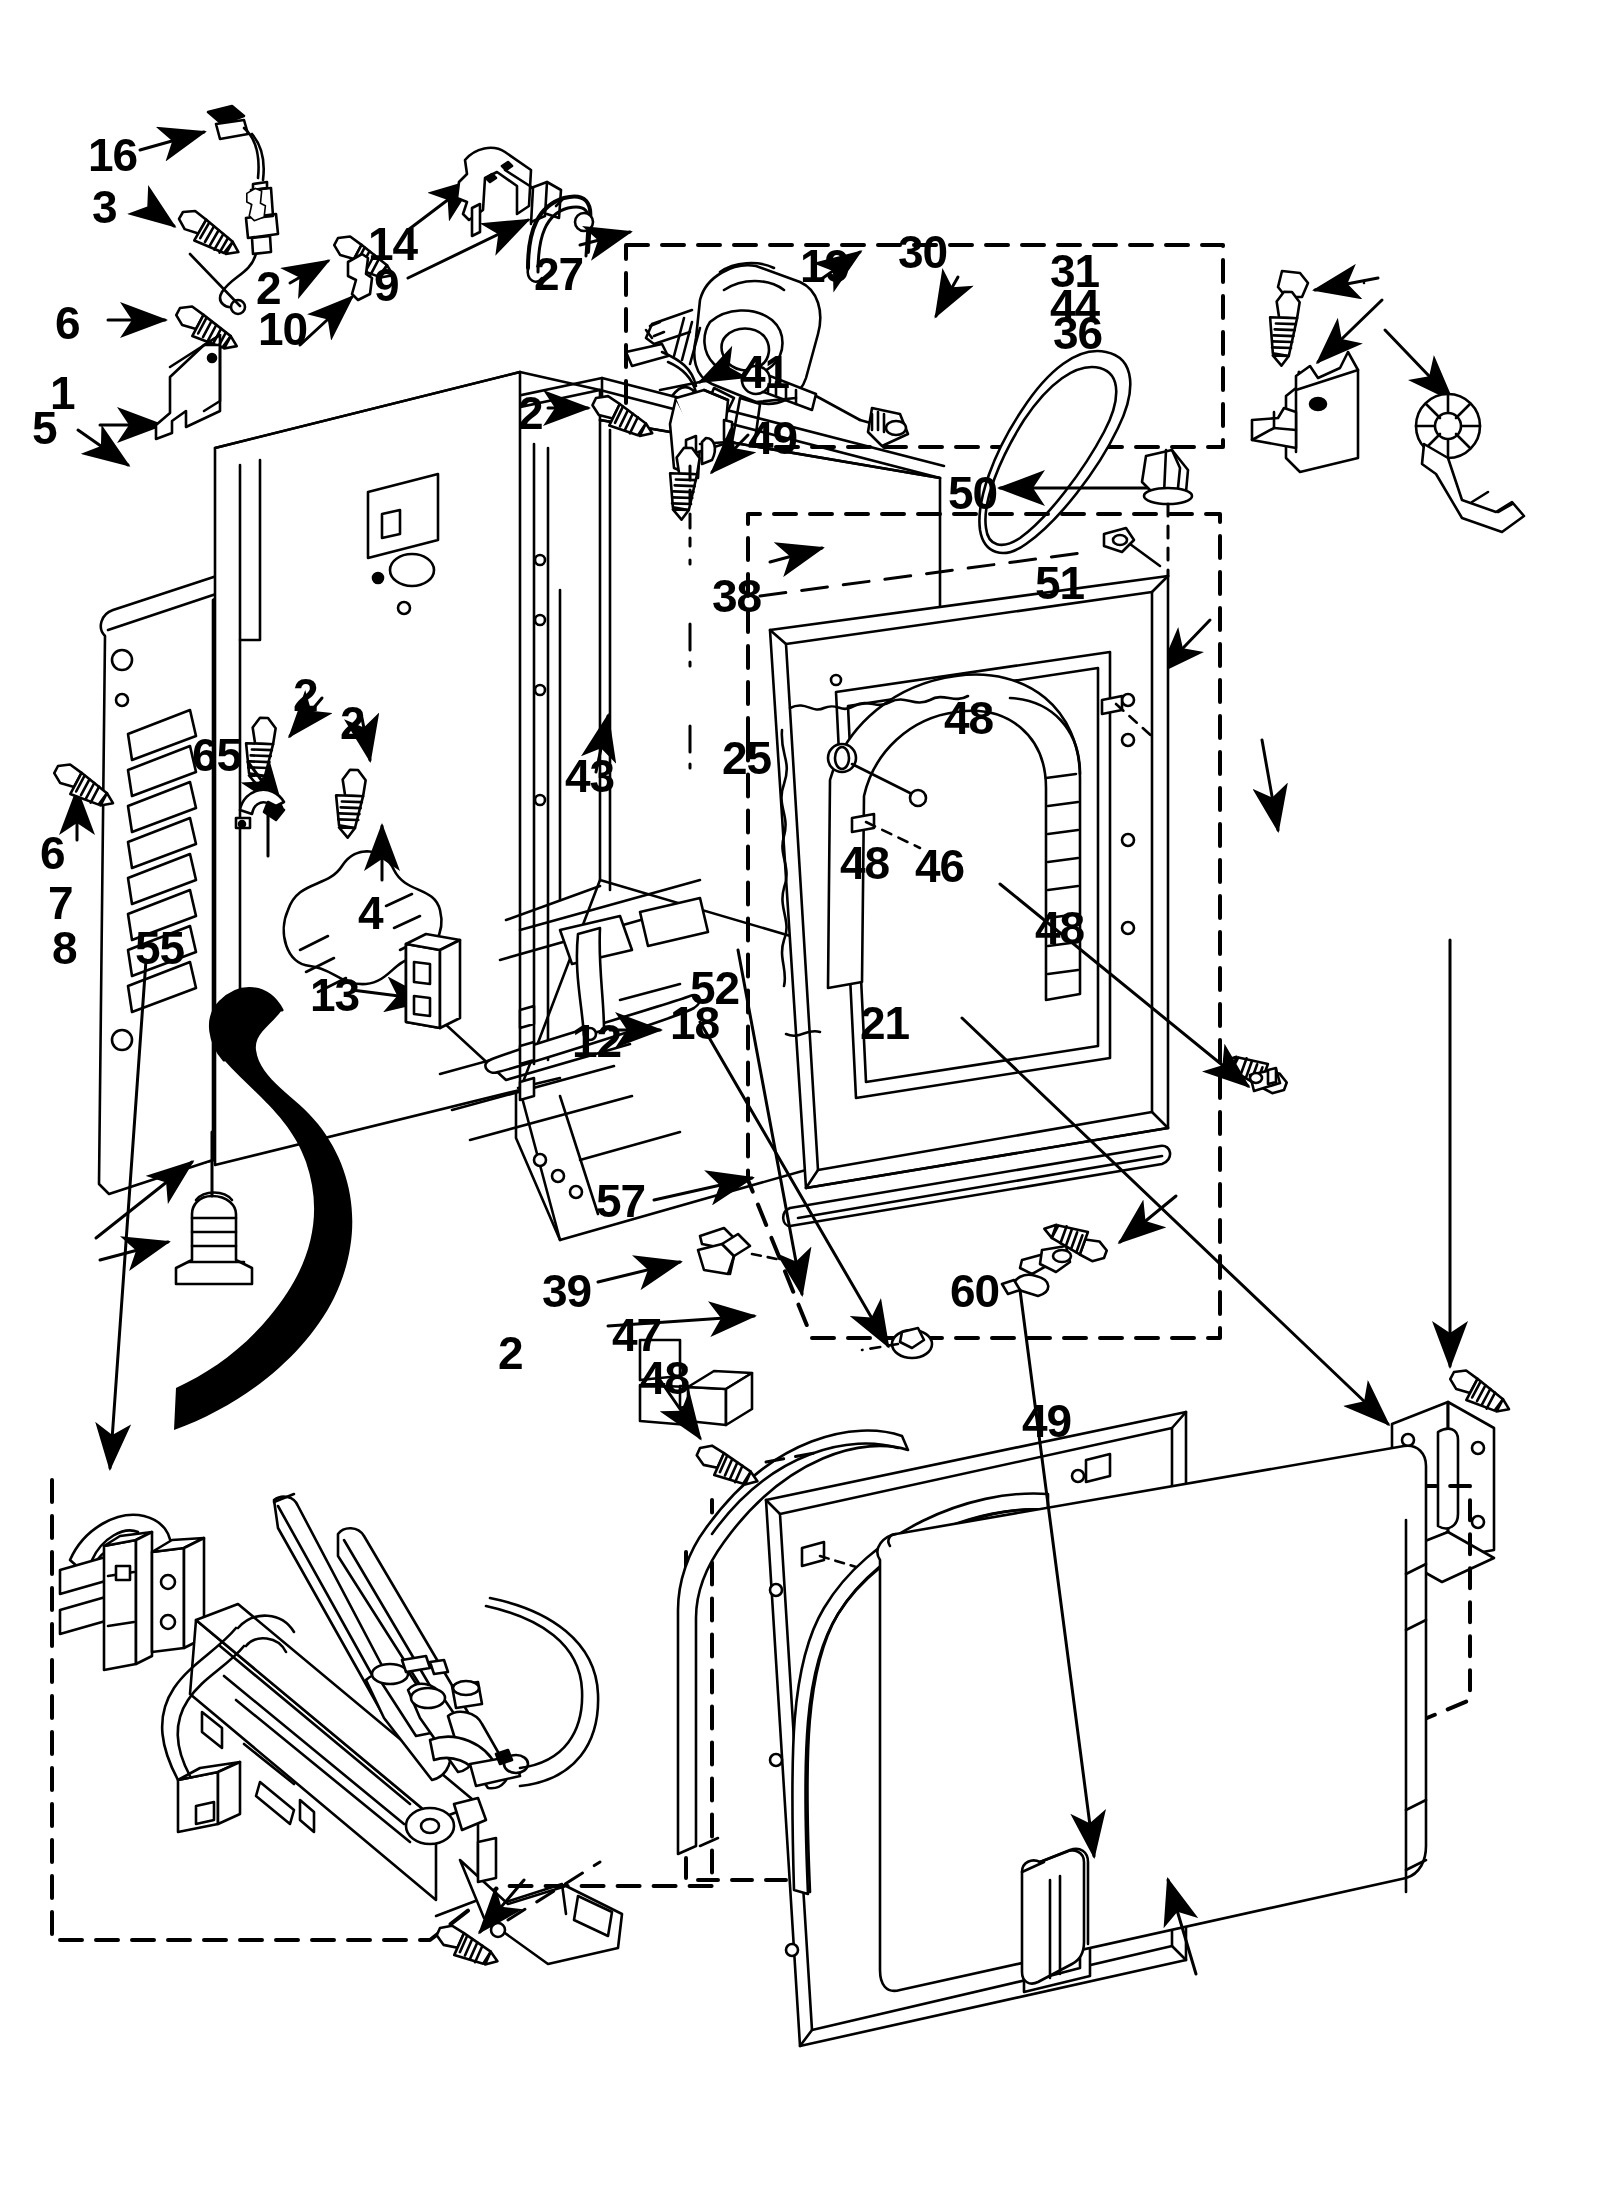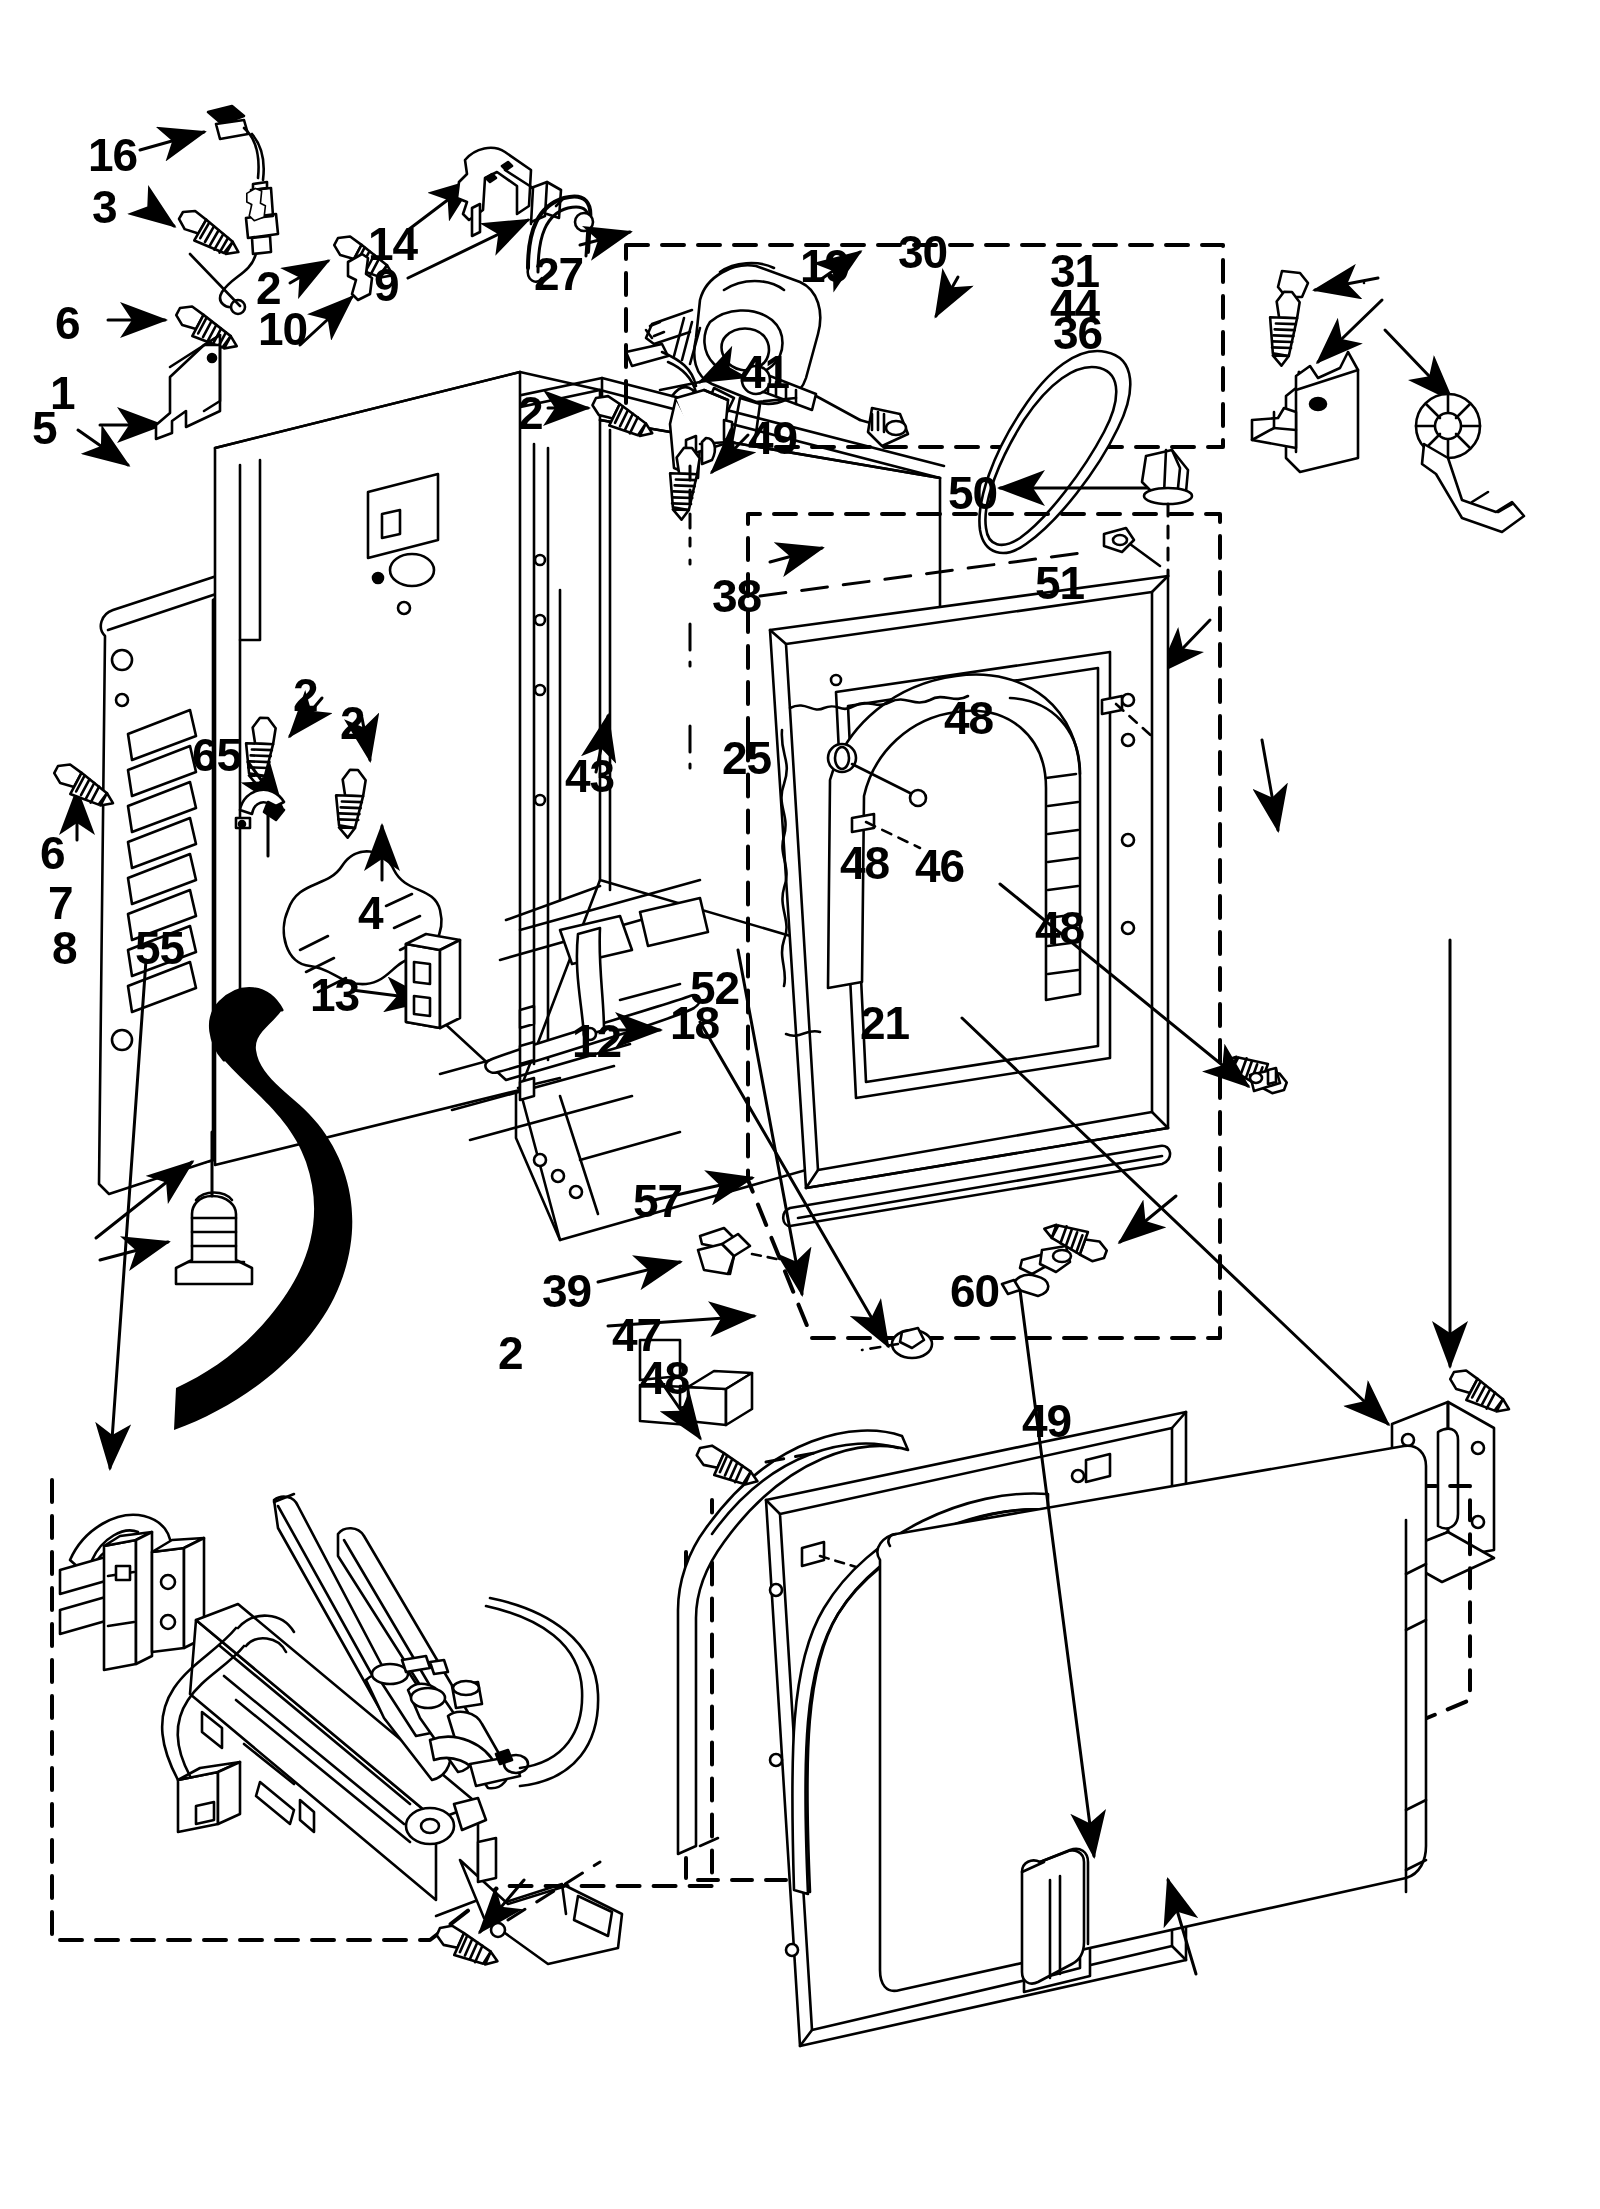--- a/index.html
+++ b/index.html
@@ -764,21 +764,21 @@
 <div class="callout" style="left:52px;top:925px">8</div>
 <div class="callout" style="left:135px;top:925px">55</div>
 <div class="callout" style="left:358px;top:890px">4</div>
 <div class="callout" style="left:840px;top:840px">48</div>
 <div class="callout" style="left:690px;top:965px">52</div>
 <div class="callout" style="left:670px;top:1000px">18</div>
 <div class="callout" style="left:572px;top:1018px">12</div>
 <div class="callout" style="left:310px;top:972px">13</div>
 <div class="callout" style="left:860px;top:1000px">21</div>
 <div class="callout" style="left:1035px;top:905px">48</div>
-<div class="callout" style="left:633px;top:1178px">57</div>
+<div class="callout" style="left:596px;top:1178px">57</div>
 <div class="callout" style="left:542px;top:1268px">39</div>
 <div class="callout" style="left:612px;top:1312px">47</div>
 <div class="callout" style="left:640px;top:1355px">48</div>
 <div class="callout" style="left:950px;top:1268px">60</div>
 <div class="callout" style="left:1022px;top:1398px">49</div>
 <div class="callout" style="left:498px;top:1330px">2</div>
 
 </div>
 
 </body></html>

